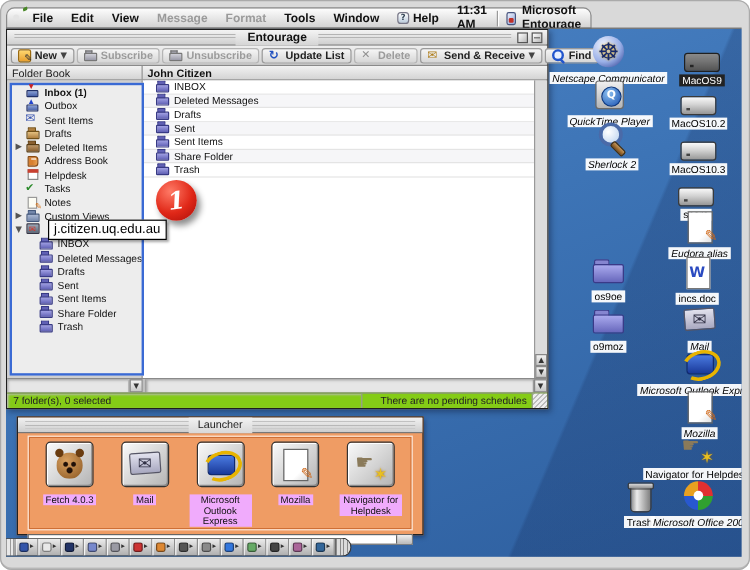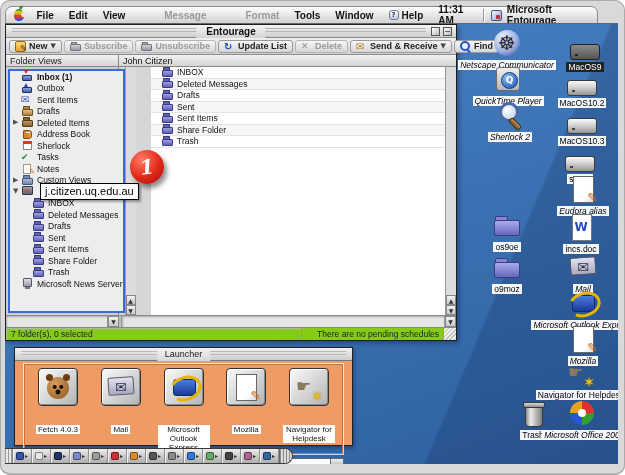--- a/index.html
+++ b/index.html
@@ -3,25 +3,25 @@
 <meta charset="utf-8">
 <style>
   html,body{margin:0;padding:0;background:#fff;}
   *{box-sizing:border-box;}
   .screen{position:relative;width:625px;height:475px;background:#d9d9d9;border-radius:10px;
     box-shadow:inset 0 0 0 1px #aaa, inset 0 -2px 0 #bbb;overflow:hidden;
     font-family:"Liberation Sans",sans-serif;-webkit-font-smoothing:none;}
   .glyph{font-family:"DejaVu Sans",sans-serif;}
 
   
-  .menubar{position:absolute;left:5px;top:6px;width:593px;height:18px;display:flex;align-items:center;
+  .menubar{position:absolute;left:5px;top:6px;width:488px;height:18px;display:flex;align-items:center;
     padding:0 8px;background:linear-gradient(#fdfdfd,#d2d2d2);border:1px solid #8a8a8a;border-radius:7px 7px 0 0;
     font-size:10px;font-weight:bold;color:#111;}
   .menu-item{margin-right:15px;cursor:default;white-space:nowrap;display:flex;align-items:center;gap:3px;}
-  .menu-item.disabled{color:#9a9a9a;margin-left:24px;}
+  .menu-item.disabled{color:#9a9a9a;}
   .apple{width:11px;height:12px;margin-right:13px;position:relative;border-radius:45% 45% 42% 42%/55% 55% 40% 40%;
     background:linear-gradient(#58a030 0 18%,#c8d028 18% 36%,#e89820 36% 54%,#d84020 54% 72%,#8838a0 72% 88%,#3858c0 88%);}
   .apple::before{content:'';position:absolute;top:-3px;left:5px;width:4px;height:3px;background:#4a8828;border-radius:60% 10%;transform:rotate(-20deg);}
   .apple::after{content:'';position:absolute;top:3px;right:-2px;width:5px;height:5px;border-radius:50%;background:#e4e4e4;}
   .help-ic{width:10px;height:10px;border-radius:3px;background:linear-gradient(#fff,#bcd);border:1px solid #778;
     font:bold 7px/9px "DejaVu Sans",sans-serif;text-align:center;color:#345;}
   .mb-right{margin-left:auto;display:flex;align-items:center;}
   .mb-clock{font-weight:bold;}
   .mb-div{width:1px;height:13px;background:#999;margin:0 8px;box-shadow:1px 0 0 #fff;}
   .app-ic{width:12px;height:11px;margin-right:5px;background:linear-gradient(135deg,#eef2ff,#8fa6d8);border:1px solid #46537e;border-radius:2px;position:relative;}
@@ -62,28 +62,28 @@
     background:#a8a8b4;border:1px solid #777;border-bottom:none;}
   .ticon-update-list-icon::after{content:'↻';position:absolute;inset:0;font:bold 10px/11px "DejaVu Sans",sans-serif;color:#2050c0;}
   .ticon-delete-icon::after{content:'✕';position:absolute;inset:0;font:bold 9px/11px "DejaVu Sans",sans-serif;color:#909090;}
   .ticon-send-receive-icon::after{content:'✉';position:absolute;inset:0;font:10px/11px "DejaVu Sans",sans-serif;color:#b08020;}
   .ticon-find-icon::before{content:'';position:absolute;left:0;top:0;width:6px;height:6px;border:2px solid #2255cc;border-radius:50%;background:#e8f0ff;}
   .ticon-find-icon::after{content:'';position:absolute;right:0;bottom:0;width:5px;height:2px;background:#2255cc;transform:rotate(45deg);border-radius:1px;}
 
   .headers{height:12px;flex:none;display:flex;border-bottom:1px solid #8a8a8a;font-size:9px;}
   .hdr-left{width:113px;flex:none;padding:0 4px;background:linear-gradient(#f2f2f2,#d4d4d4);border-right:1px solid #8a8a8a;line-height:12px;color:#222;}
   .hdr-right{flex:1;display:flex;align-items:center;padding:0 4px;background:linear-gradient(#f2f2f2,#d4d4d4);}
-  .hdr-title{font-weight:normal;color:#111;}
+  .hdr-title{font-weight:bold;color:#111;}
   .filter-wrap{margin-left:auto;display:flex;align-items:center;gap:3px;}
   .filter-label{color:#222;}
   .filter-input{width:86px;height:10px;border:1px solid #777;box-shadow:inset 1px 1px 0 #bbb;background:#fff;font-size:8px;padding:0 2px;}
   .filter-btn{width:13px;height:11px;border:1px solid #888;background:linear-gradient(#f2f2f2,#cfcfcf);border-radius:2px;
     font:8px/10px "DejaVu Sans",sans-serif;text-align:center;color:#a06020;}
 
-  .body{flex:1;display:flex;min-height:0;gap:32px;}
+  .body{flex:1;display:flex;min-height:0;}
   .sidebar{width:113px;flex:none;display:flex;background:#cfcfcf;border-right:1px solid #8a8a8a;}
   .sidelist{flex:1;margin:2px 0 2px 2px;border:2px solid #3a6ad4;background:#ededed;overflow:visible;position:relative;}
   .srow{display:flex;align-items:center;height:11.5px;padding-left:3px;font-size:8.5px;color:#111;white-space:nowrap;cursor:default;}
   .srow .disc{width:8px;flex:none;font:7px/11px "DejaVu Sans",sans-serif;color:#555;}
   .srow .slabel{overflow:hidden;}
   .srow.bold{font-weight:bold;}
   .vscroll{width:11px;flex:none;background:#dcdcdc;border-left:1px solid #999;display:flex;flex-direction:column;justify-content:flex-end;}
   .sb-arrow{height:10px;border:1px solid #888;background:linear-gradient(#f2f2f2,#c8c8c8);
     font:6px/9px "DejaVu Sans",sans-serif;text-align:center;color:#333;}
   .main{flex:1;display:flex;min-width:0;}
@@ -146,21 +146,21 @@
     font:9px/13px "Liberation Sans",sans-serif;color:#222;}
   .ltabs{display:flex;gap:5px;padding:4px 10px 2px 10px;}
   .ltab{flex:1;height:13px;border:1px solid #555;border-radius:2px;font:bold 9px/12px "Liberation Sans",sans-serif;text-align:center;color:#111;
     background:linear-gradient(#f8f8f8,#bebebe);box-shadow:inset 1px 1px 0 #fff;}
   .ltab.active{background:linear-gradient(#f8b878,#e07838);border-color:#8a3c08;box-shadow:inset 1px 1px 0 #fcd0a0;}
   .lpanel{flex:1;margin:2px 8px 0 8px;border:1px solid rgba(255,255,255,.75);box-shadow:inset 0 0 0 1px #cf6f35;
     display:flex;justify-content:space-between;align-items:flex-start;padding:4px 8px 2px 8px;}
   .litem{display:flex;flex-direction:column;align-items:center;width:52px;}
   .lbtn{width:40px;height:38px;border:1px solid #333;border-radius:4px;background:linear-gradient(135deg,#fafafa,#b4b4b4);
     box-shadow:inset 1px 1px 0 #fff, inset -1px -1px 0 #8a8a8a;display:flex;align-items:center;justify-content:center;}
-  .llabel{margin-top:19px;background:#ffffff;font-size:8px;line-height:9px;padding:0 2px;text-align:center;color:#111;max-width:66px;}
+  .llabel{margin-top:6px;background:#f0abfc;font-size:8px;line-height:9px;padding:0 2px;text-align:center;color:#111;max-width:66px;}
   .lscroll{height:9px;flex:none;margin:3px 8px 4px 8px;background:#fff;border:1px solid #666;display:flex;}
   .lscroll::after{content:'';margin-left:auto;width:12px;background:linear-gradient(#eee,#bbb);border-left:1px solid #666;}
 
   
   .bic{position:relative;width:30px;height:30px;flex:none;}
   .bic-drive{height:16px;margin-top:12px;background:linear-gradient(#fafafa 0,#d2d2d2 45%,#969696);border:1px solid #3a3a3a;border-radius:3px;}
   .bic-drive::after{content:'';position:absolute;left:4px;bottom:3px;width:3px;height:2px;background:#444;}
   .bic-netscape::before{content:'';position:absolute;inset:2px;border-radius:50%;background:radial-gradient(circle at 35% 30%,#eef3ff,#9ab0e8 55%,#24368a);}
   .bic-netscape::after{content:'☸';position:absolute;inset:0;text-align:center;font:20px/30px "DejaVu Sans",sans-serif;color:#14286e;text-shadow:0 0 2px #d8a820;}
   .bic-quicktime::before{content:'';position:absolute;inset:3px;background:linear-gradient(#f0f0f0,#b4b4b4);border:1px solid #6a6a6a;border-radius:3px;}
@@ -286,21 +286,21 @@
             <span class="ticon ticon-send-receive-icon"></span>
             <span>Send &amp; Receive</span>
             <span class="dd glyph">▼</span>
           </span>
           <span class="tbtn">
             <span class="ticon ticon-find-icon"></span>
             <span>Find</span>
           </span>
         </div>
       <div class="headers">
-        <div class="hdr-left">Folder Views</div>
+        <div class="hdr-left">Folder Book</div>
         <div class="hdr-right">
           <span class="hdr-title">John Citizen</span>
         </div>
       </div>
       <div class="body">
         <div class="sidebar">
           <div class="sidelist" id="sidelist">
               <div class="srow bold">
                 <span class="disc glyph"></span>
                 <span class="sic sic-inbox"></span>
@@ -327,21 +327,21 @@
                 <span class="slabel">Deleted Items</span>
               </div>
               <div class="srow">
                 <span class="disc glyph"></span>
                 <span class="sic sic-address-book"></span>
                 <span class="slabel">Address Book</span>
               </div>
               <div class="srow">
                 <span class="disc glyph"></span>
                 <span class="sic sic-calendar"></span>
-                <span class="slabel">Sherlock</span>
+                <span class="slabel">Helpdesk</span>
               </div>
               <div class="srow">
                 <span class="disc glyph"></span>
                 <span class="sic sic-tasks"></span>
                 <span class="slabel">Tasks</span>
               </div>
               <div class="srow">
                 <span class="disc glyph"></span>
                 <span class="sic sic-notes"></span>
                 <span class="slabel">Notes</span>
@@ -387,25 +387,20 @@
               </div>
               <div class="srow" style="padding-left: 14px;">
                 <span class="disc glyph"></span>
                 <span class="sic fold f-purple"></span>
                 <span class="slabel">Share Folder</span>
               </div>
               <div class="srow" style="padding-left: 14px;">
                 <span class="disc glyph"></span>
                 <span class="sic fold f-purple"></span>
                 <span class="slabel">Trash</span>
-              </div>
-              <div class="srow">
-                <span class="disc glyph"></span>
-                <span class="sic sic-news-server"></span>
-                <span class="slabel">Microsoft News Server</span>
               </div>
             </div>
           <div class="vscroll">
             <div class="sb-arrow">▲</div>
             <div class="sb-arrow">▼</div>
           </div>
         </div>
         <div class="main">
           <div class="mainlist" id="mainlist">
               <div class="mrow">

